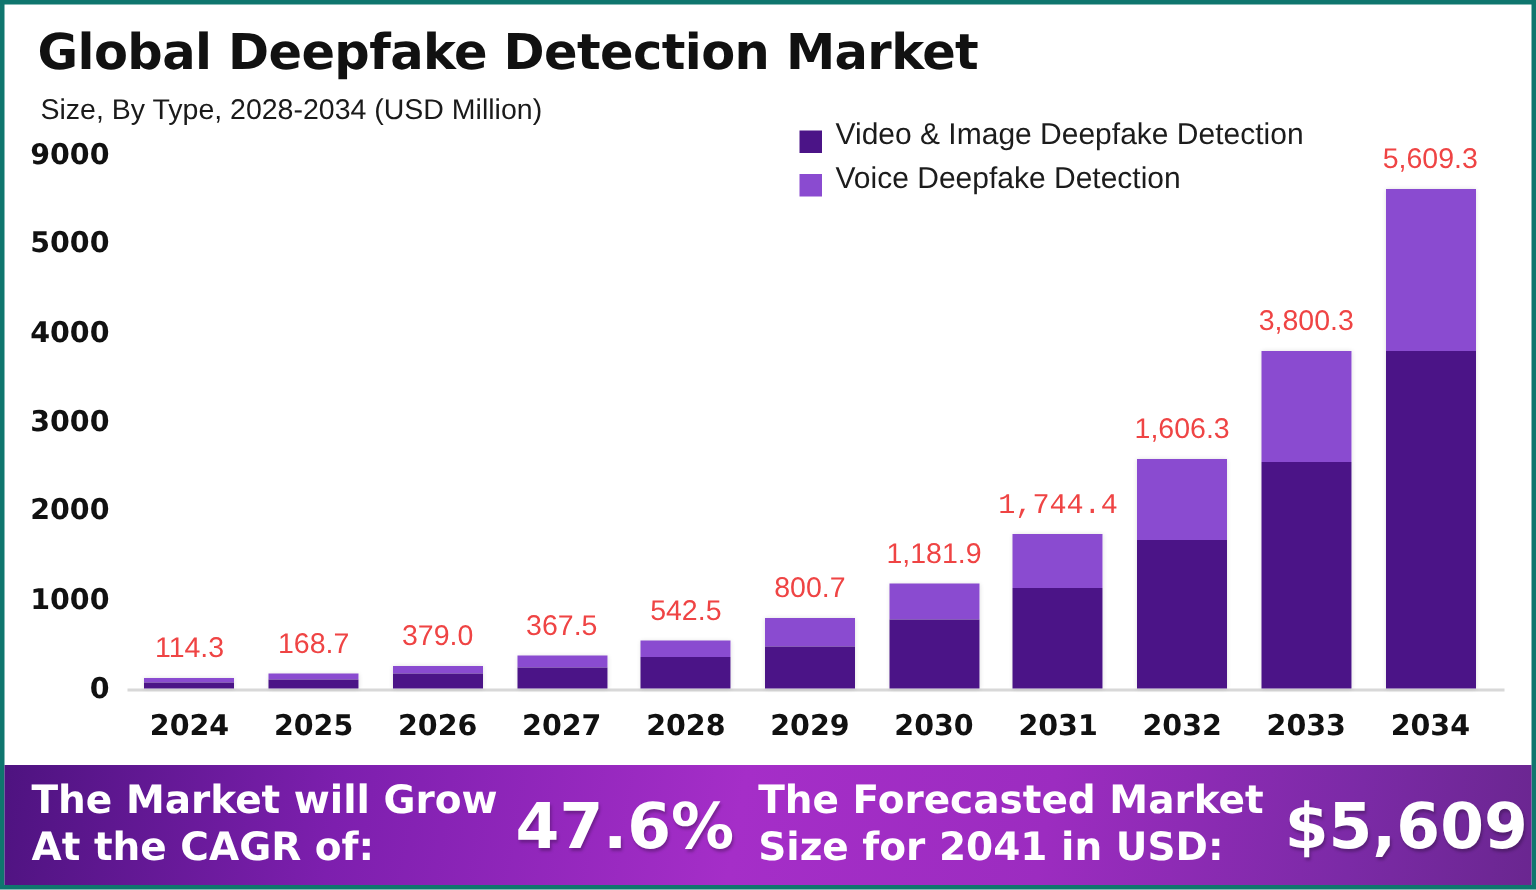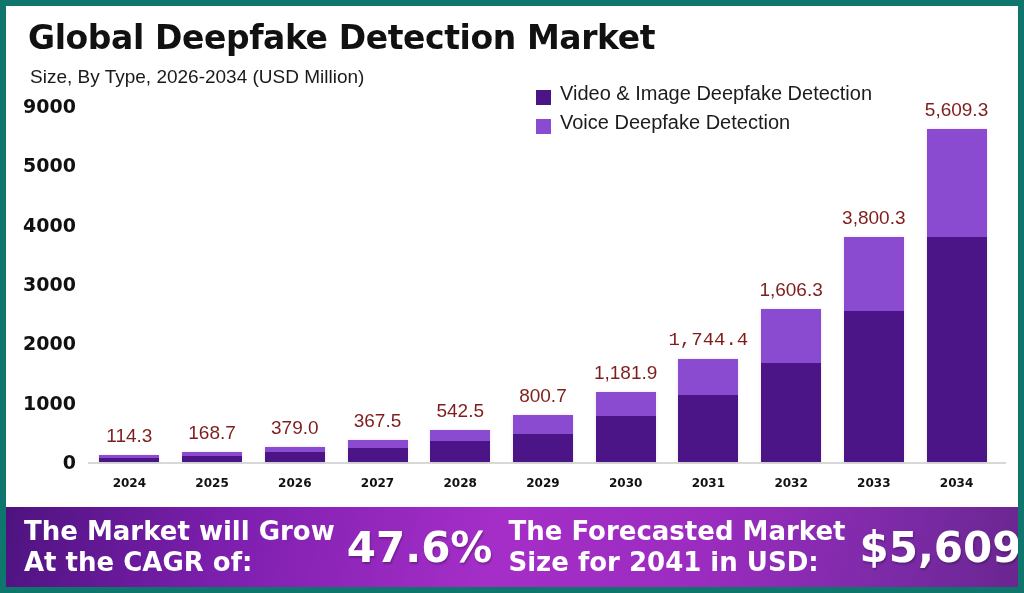--- a/index.html
+++ b/index.html
@@ -3,21 +3,21 @@
 <meta charset="utf-8">
 <style>
   html,body{margin:0;padding:0;}
   body{
     width:1024px;height:593px;overflow:hidden;
     background:#ffffff;
     font-family:"DejaVu Sans", sans-serif;
   }
   .infographic{
     position:relative;width:1024px;height:593px;box-sizing:border-box;
-    border:6px solid #0f766e;background:#ffffff;
+    border:3px solid #0f766e;background:#ffffff;
   }
   
   .header{position:absolute;left:0;top:0;width:100%;}
   .title{
     position:absolute;left:22px;top:12px;
     font-family:"DejaVu Sans", sans-serif;
     font-size:33px;font-weight:bold;color:#111111;letter-spacing:-0.4px;
     white-space:nowrap;
   }
   .subtitle{
@@ -57,30 +57,30 @@
   }
   .bar-stack{
     position:relative;width:60px;display:flex;flex-direction:column;
     justify-content:flex-end;box-shadow:0 0 3px rgba(0,0,0,0.12);
   }
   .seg-light{background:#8a4bd0;width:100%;}
   .seg-dark{background:#4b1487;width:100%;}
   .bar-total{
     position:absolute;left:50%;transform:translateX(-50%);
     font-family:"Liberation Sans", sans-serif;
-    font-size:19px;color:#7f1d1d;white-space:nowrap;
+    font-size:19px;color:#ef4444;white-space:nowrap;
   }
   .xlabels{
     position:absolute;left:82px;top:470px;width:910px;height:30px;
     display:flex;justify-content:space-around;
   }
   .xtick{
     width:7.1%;text-align:center;
     font-family:"DejaVu Sans", sans-serif;
-    font-size:12px;font-weight:bold;color:#111111;
+    font-size:19px;font-weight:bold;color:#111111;
   }
   
   .footer{
     position:absolute;left:0;bottom:0;width:100%;height:80px;
     background:linear-gradient(100deg,#4e1380 0%,#7d1fae 22%,#a52ec8 48%,#9c2cc0 68%,#7b2aa6 88%,#6a2690 100%);
     display:flex;align-items:center;overflow:hidden;
   }
   .foot-text{
     font-family:"DejaVu Sans", sans-serif;
     font-size:26px;font-weight:bold;color:#ffffff;line-height:1.18;
@@ -100,21 +100,21 @@
   }
   .brand-mark{margin-right:8px;display:flex;align-items:flex-end;}
 </style>
 </head>
 <body>
 
 <div class="infographic">
 
   <div class="header">
     <div class="title">Global Deepfake Detection Market</div>
-    <div class="subtitle">Size, By Type, 2026-2034 (USD Million)</div>
+    <div class="subtitle">Size, By Type, 2028-2034 (USD Million)</div>
   </div>
 
   <div class="legend">
     <div class="legend-row">
       <span class="legend-swatch" style="background: rgb(75, 20, 135);"></span>
       <span class="legend-label">Video &amp; Image Deepfake Detection</span>
     </div>
     <div class="legend-row">
       <span class="legend-swatch" style="background: rgb(138, 75, 208);"></span>
       <span class="legend-label">Voice Deepfake Detection</span>

